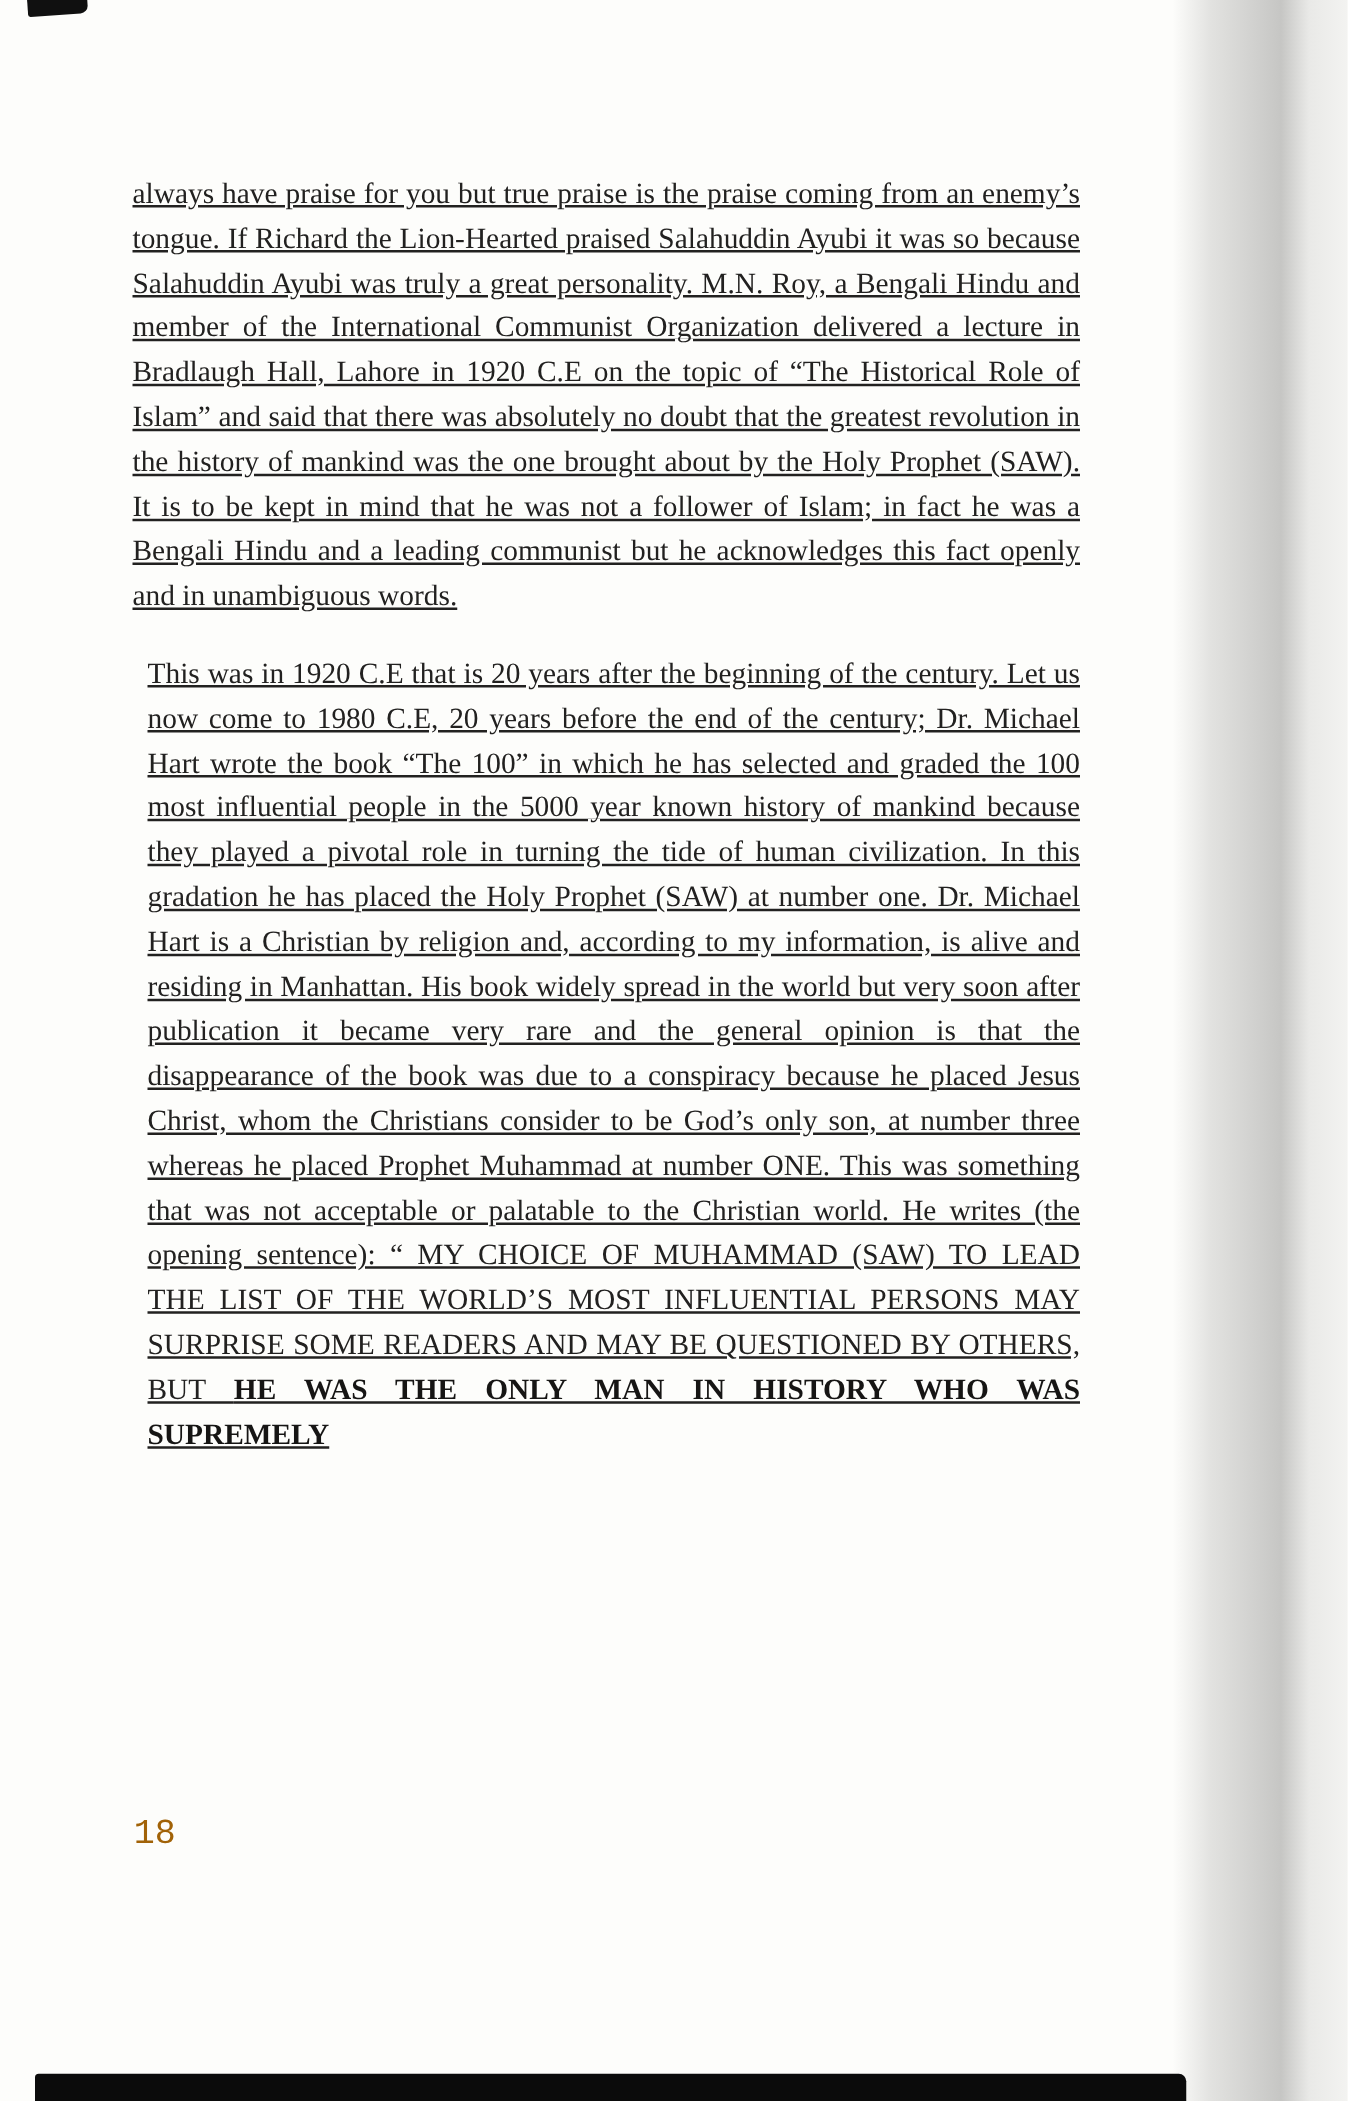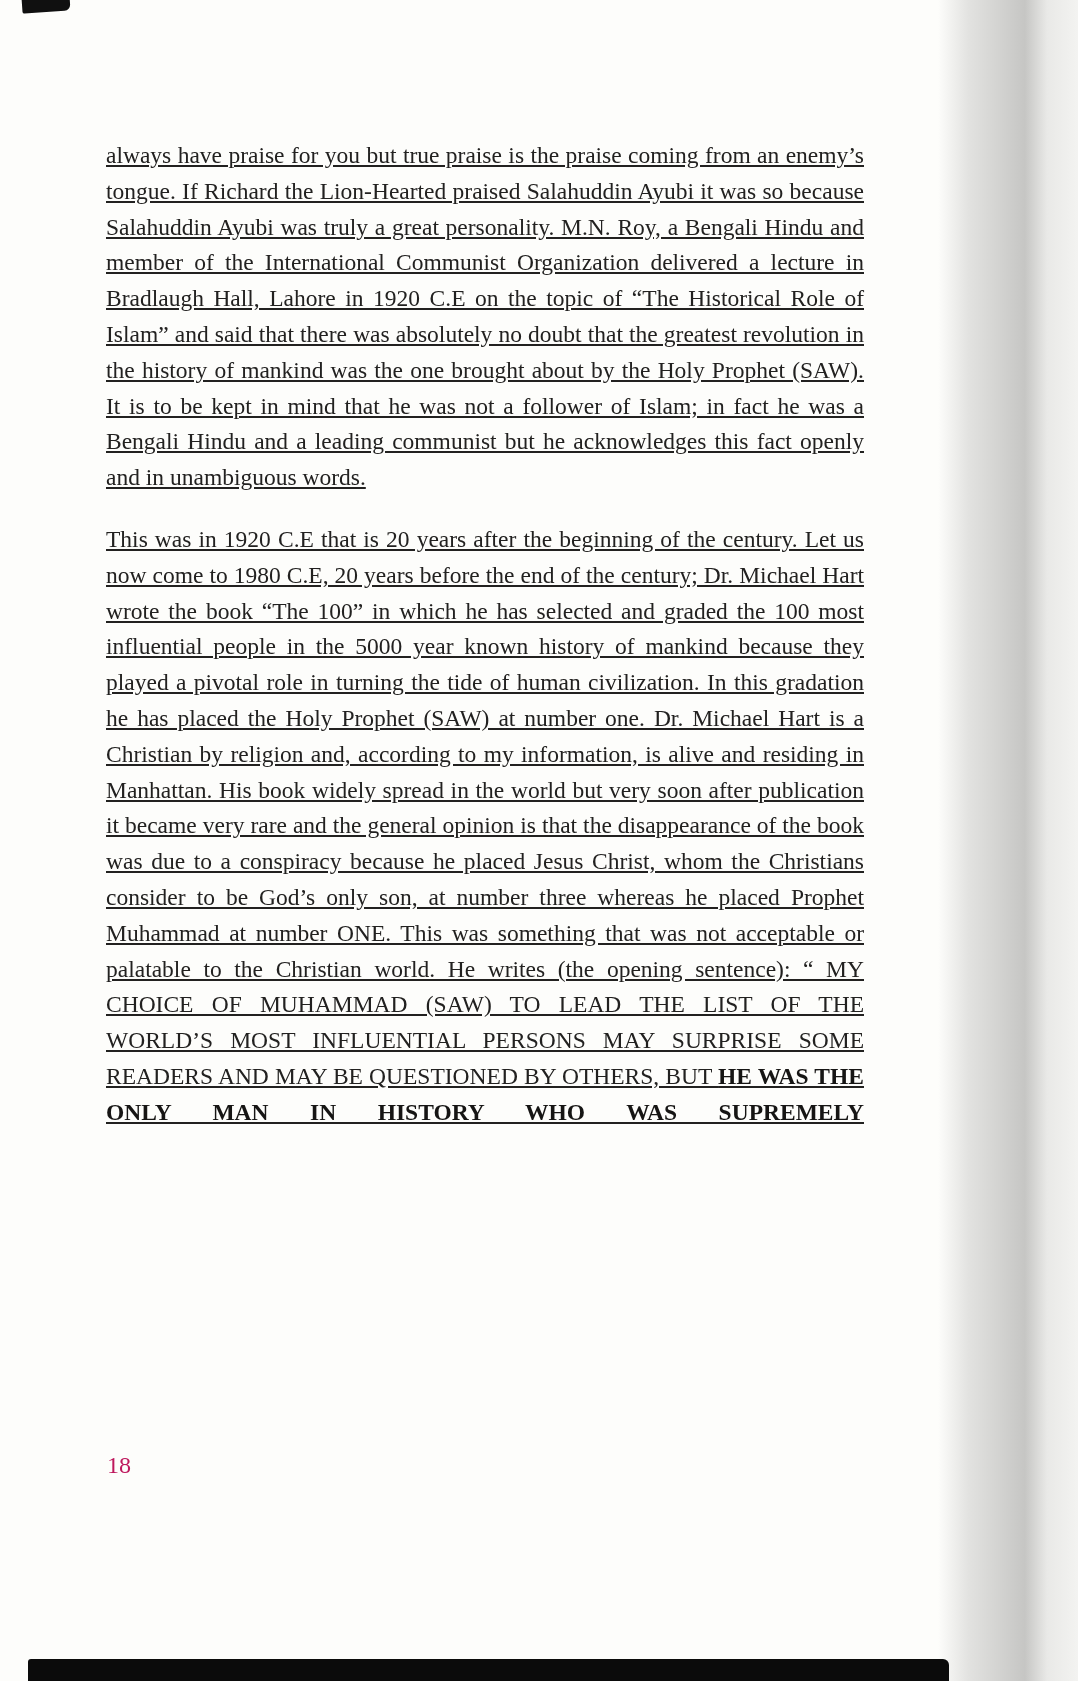--- a/index.html
+++ b/index.html
@@ -61,31 +61,33 @@
     text-decoration: underline;
   }
   .text-block p {
     margin: 0;
   }
   .text-block p + p {
     margin-top: 26px;
   }
   .text-block p.stretch-last {
     text-align-last: justify;
+    margin-left: 12px;
   }
   .text-block b {
     font-weight: bold;
     color: #161514;
   }
   .page-number {
     position: absolute;
     left: 107px;
     top: 1452px;
-    font-size: 24px;
-    color: #be185d;
+    font-size: 28px;
+    color: #a16207;
+    font-family: Liberation Mono, monospace;
   }
 </style>
 </head>
 <body>
 
 <div>
 
   <div class="page-edge-shadow"></div>
 
   <div class="scan-artifact-top"></div>

